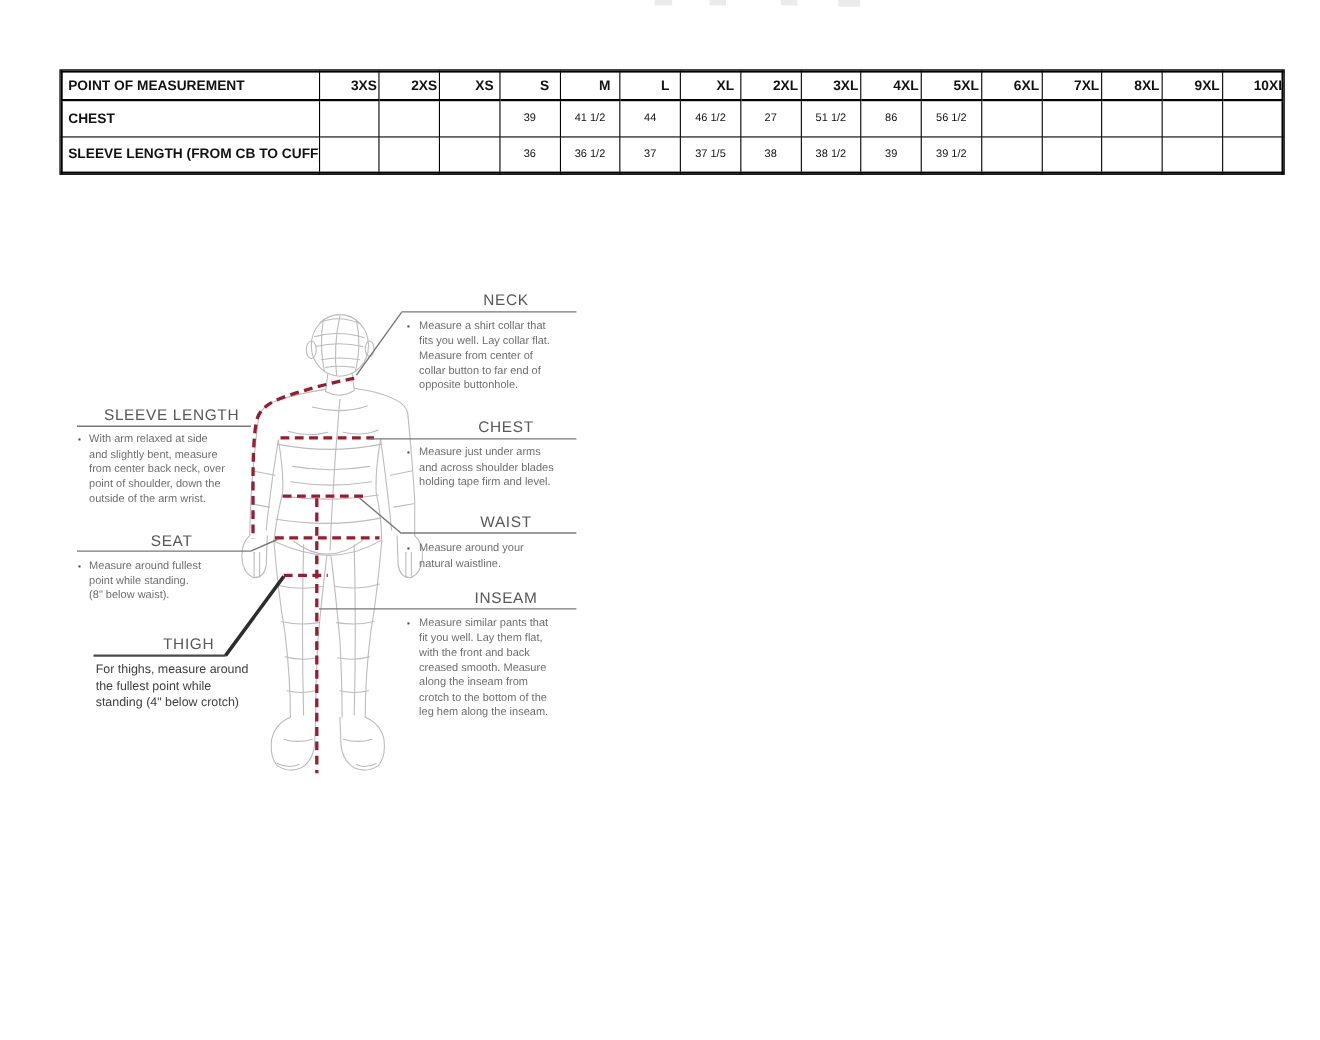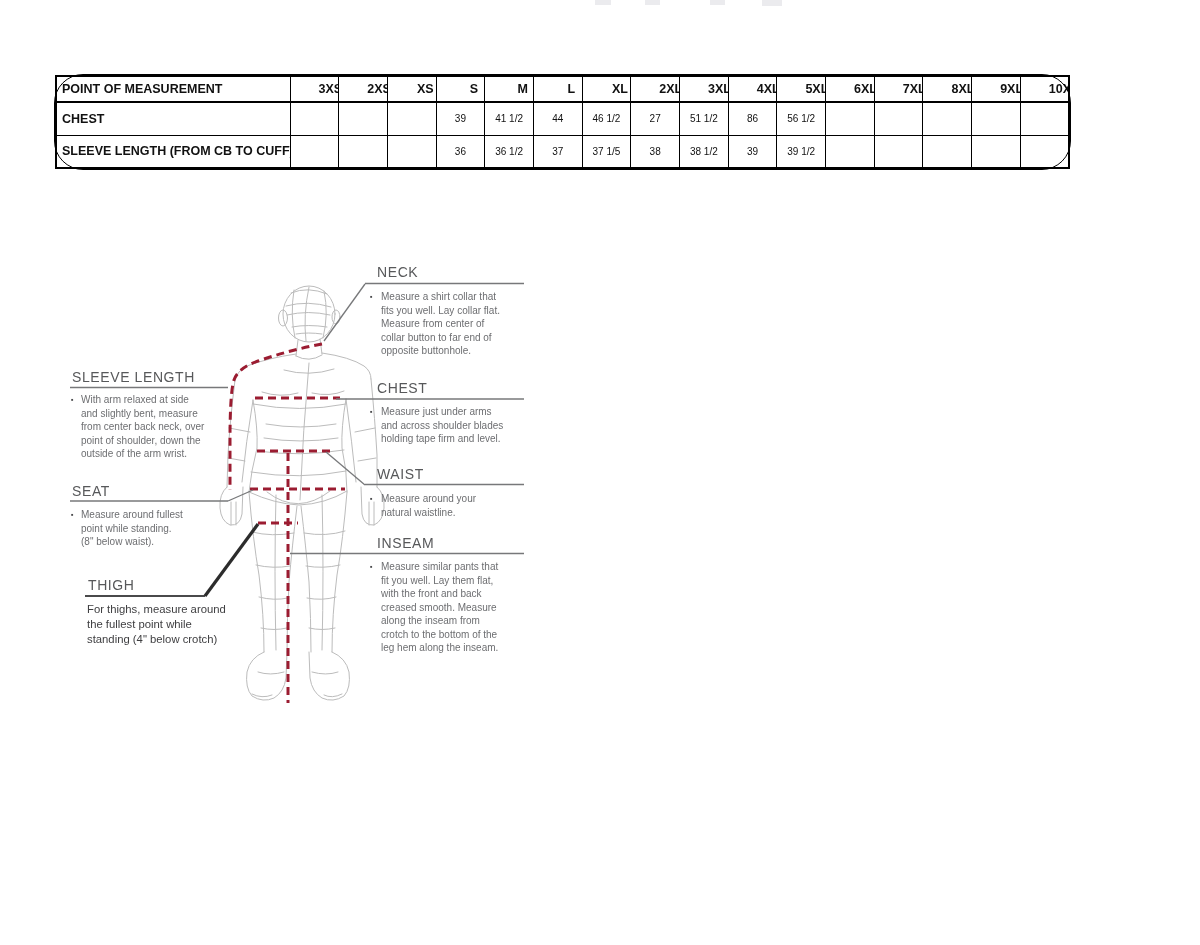--- a/index.html
+++ b/index.html
@@ -1,35 +1,35 @@
 <!DOCTYPE html>
 <html><head>
 <meta charset="utf-8">
 <style>
   html,body{margin:0;padding:0;background:#fff;}
   .page{position:relative;width:1200px;height:945px;background:#ffffff;overflow:hidden;
         font-family:"Liberation Sans",sans-serif;}
   
-  .size-table{position:absolute;left:55px;top:75px;width:1015px;border-collapse:collapse;
-              table-layout:fixed;z-index:2;font-family:"Liberation Sans",sans-serif;border-radius:28px;}
+  .size-table{position:absolute;left:55px;top:64px;width:1112px;border-collapse:collapse;
+              table-layout:fixed;z-index:2;font-family:"Liberation Sans",sans-serif;}
   .size-table th,.size-table td{border:1px solid #000;color:#111;overflow:hidden;white-space:nowrap;}
   .size-table thead th{height:22px;font-size:12.5px;font-weight:bold;border-bottom:2px solid #000;}
   .size-table tbody th{font-size:12.5px;font-weight:bold;text-align:left;padding-left:5px;}
   .size-table tbody tr{height:33px;}
   .size-table td{font-size:10px;font-weight:normal;text-align:center;}
   .size-table{border:2px solid #000;outline:1px solid #000;}
   .size-table .l{text-align:left;padding-left:5px;}
   .size-table .c{text-align:center;padding-left:28px;}
   
   .note{position:absolute;left:57px;top:225px;width:900px;font-size:13.5px;font-weight:bold;
         color:#161616;z-index:2;}
   
   .sec{position:absolute;z-index:2;}
   .sec .ttl{margin:0;font-size:14px;line-height:16px;font-weight:400;letter-spacing:.6px;
-            color:#57585a;}
+            color:#57585a;text-align:center;}
   .sec .txt{position:absolute;left:0;white-space:pre-line;font-size:10px;line-height:13.5px;
             color:#6d6e71;}
   .sec .blt{position:absolute;font-size:7.5px;color:#4b4c4e;line-height:10px;}
   .sec.thigh .txt{font-size:11.3px;line-height:15.2px;color:#3e3e40;}
   
   .overlay{position:absolute;left:0;top:0;z-index:1;}
 </style>
 </head>
 <body>
 

